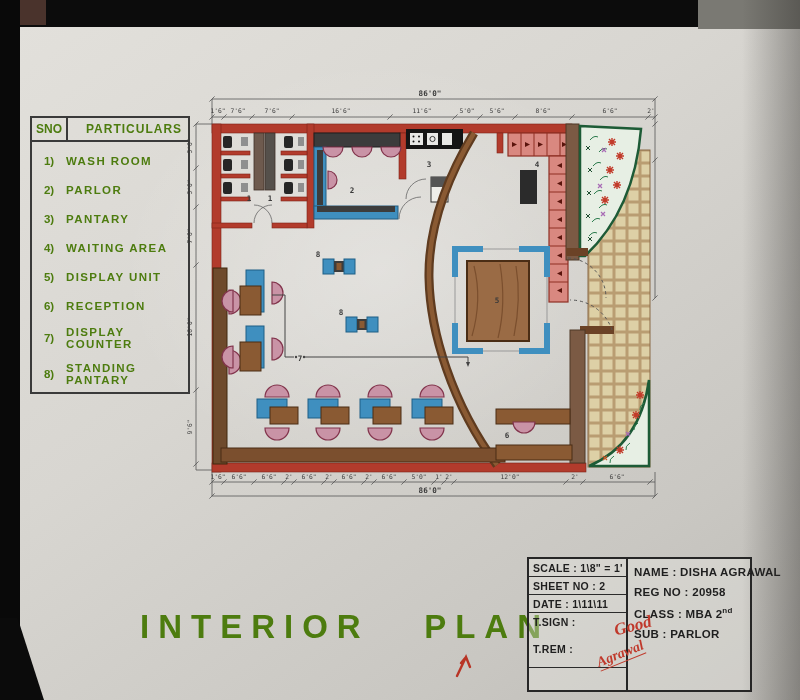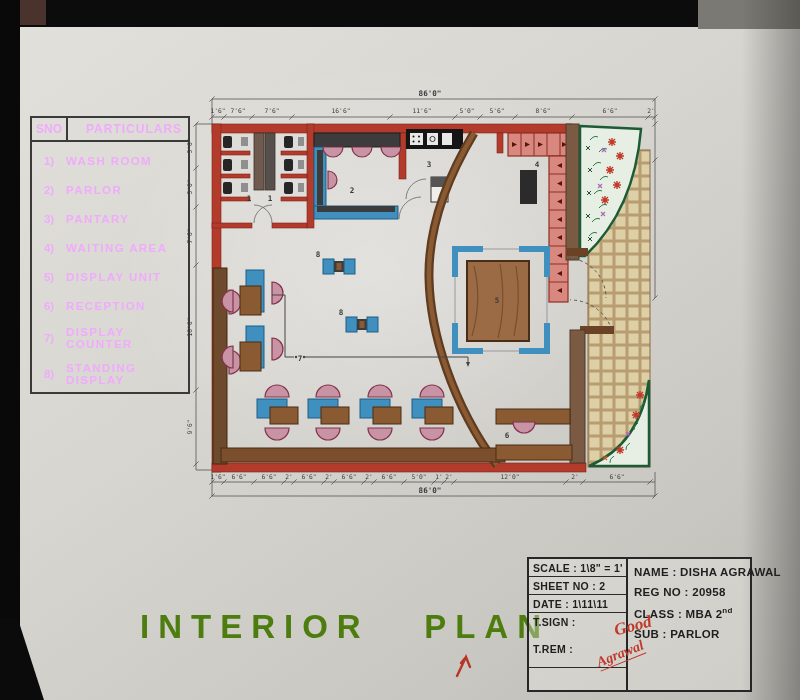--- a/index.html
+++ b/index.html
@@ -13,21 +13,21 @@
   .band-top{position:absolute;left:0;top:0;width:698px;height:27px;background:#0c0c0c;}
   .band-top-brown{position:absolute;left:0;top:0;width:46px;height:25px;background:#4a332c;}
   .band-top-right{position:absolute;left:698px;top:0;width:102px;height:29px;background:#7a7973;}
   .band-left{position:absolute;left:0;top:0;width:20px;height:700px;background:#090909;}
   .wedge-bl{position:absolute;left:0;top:618px;width:44px;height:82px;background:#0b0b0b;
             clip-path:polygon(0 0,40% 0,100% 100%,0 100%);}
   .shade-right{position:absolute;right:0;top:0;width:58px;height:700px;
             background:linear-gradient(to right,rgba(40,38,35,0),rgba(40,38,35,.38));pointer-events:none;}
   
   .legend{position:absolute;left:30px;top:116px;width:156px;height:274px;
-          border:2px solid #3a3a3a;color:#f0abfc;display:flex;flex-direction:column;}
+          border:2px solid #3a3a3a;color:#4d7c0f;display:flex;flex-direction:column;}
   .legend-head{display:flex;border-bottom:2px solid #3a3a3a;font-weight:bold;font-size:12px;height:26px;align-items:center;}
   .legend-head .c1{width:34px;border-right:2px solid #3a3a3a;text-align:center;align-self:stretch;display:flex;align-items:center;justify-content:center;}
   .legend-head .c2{flex:1;text-align:center;letter-spacing:1px;padding-left:12px;}
   .legend-body{flex:1;display:flex;flex-direction:column;padding-top:4px;}
   .legend-row{display:flex;font-weight:bold;font-size:11.5px;height:29px;align-items:center;}
   .legend-row.tall{height:36px;}
   .legend-row .no{width:34px;text-align:center;}
   .legend-row .lab{flex:1;text-align:left;letter-spacing:1.4px;}
   
   .big-title{position:absolute;left:140px;top:608px;color:#4d7c0f;font-weight:bold;
@@ -95,21 +95,21 @@
       <div class="legend-row">
           <span class="no">6)</span>
           <span class="lab">RECEPTION</span>
         </div>
       <div class="legend-row tall">
           <span class="no">7)</span>
           <span class="lab">DISPLAY COUNTER</span>
         </div>
       <div class="legend-row tall">
           <span class="no">8)</span>
-          <span class="lab">STANDING DISPLAY</span>
+          <span class="lab">STANDING PANTARY</span>
         </div>
     </div>
   </div>
 
   <svg id="plan" viewBox="185 68 500 445" width="500" height="445">
     <defs>
       <pattern id="tiles" x="588" y="150" width="13" height="13" patternUnits="userSpaceOnUse">
         <rect width="13" height="13" fill="#b99d72"></rect>
         <rect x="1.5" y="1.5" width="10" height="10" fill="#ddd0a6"></rect>
       </pattern>

